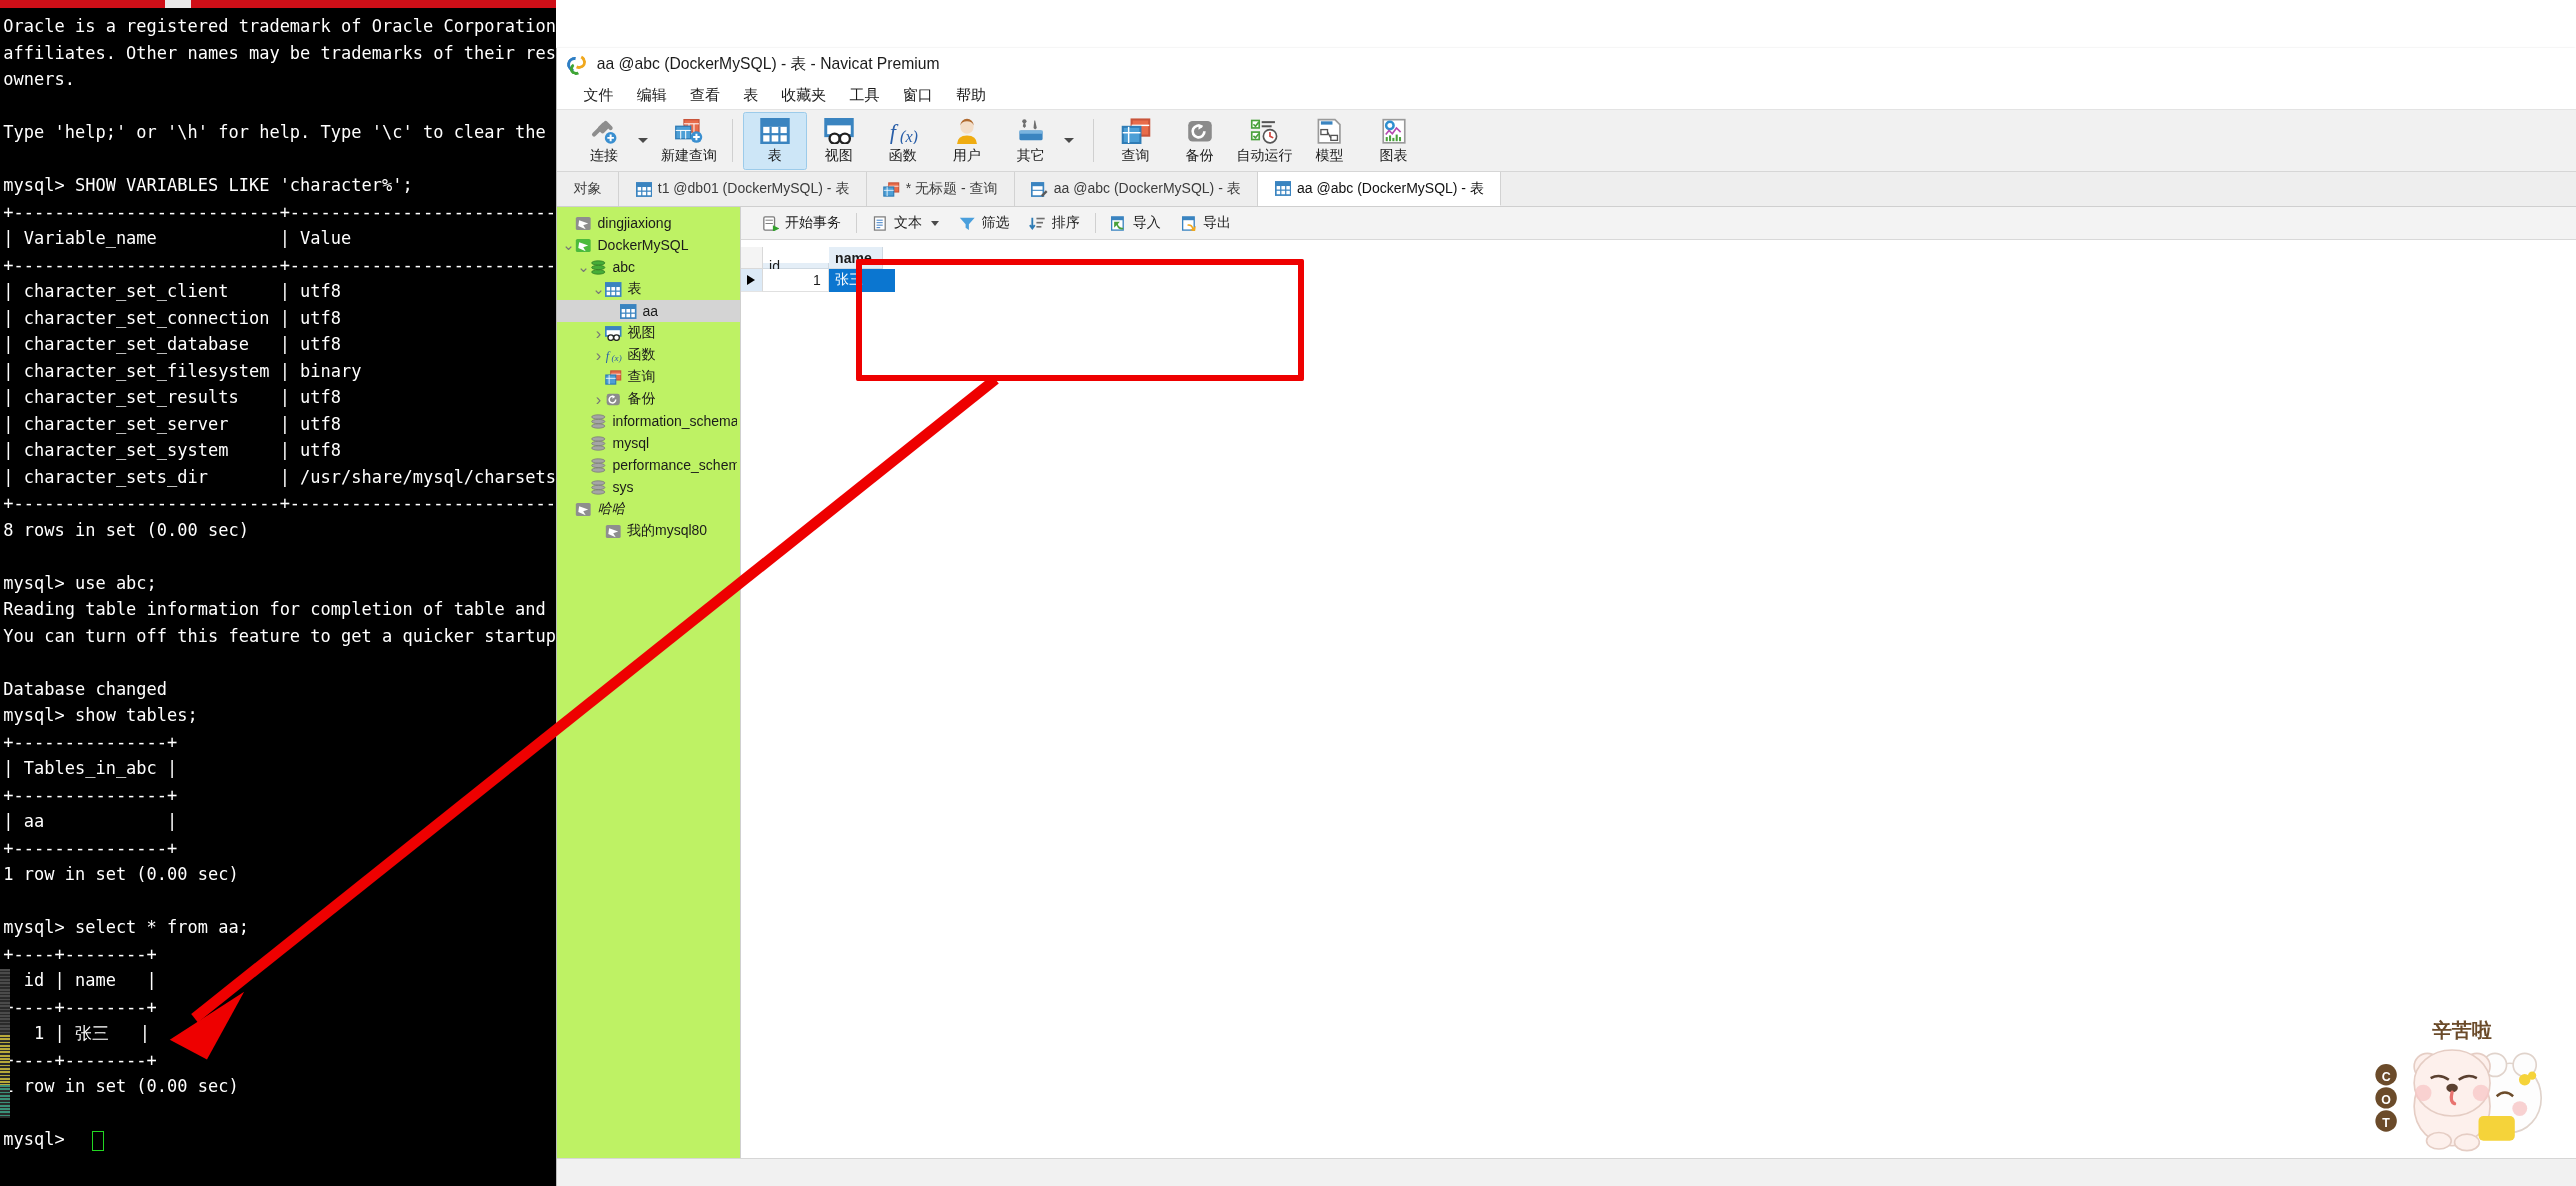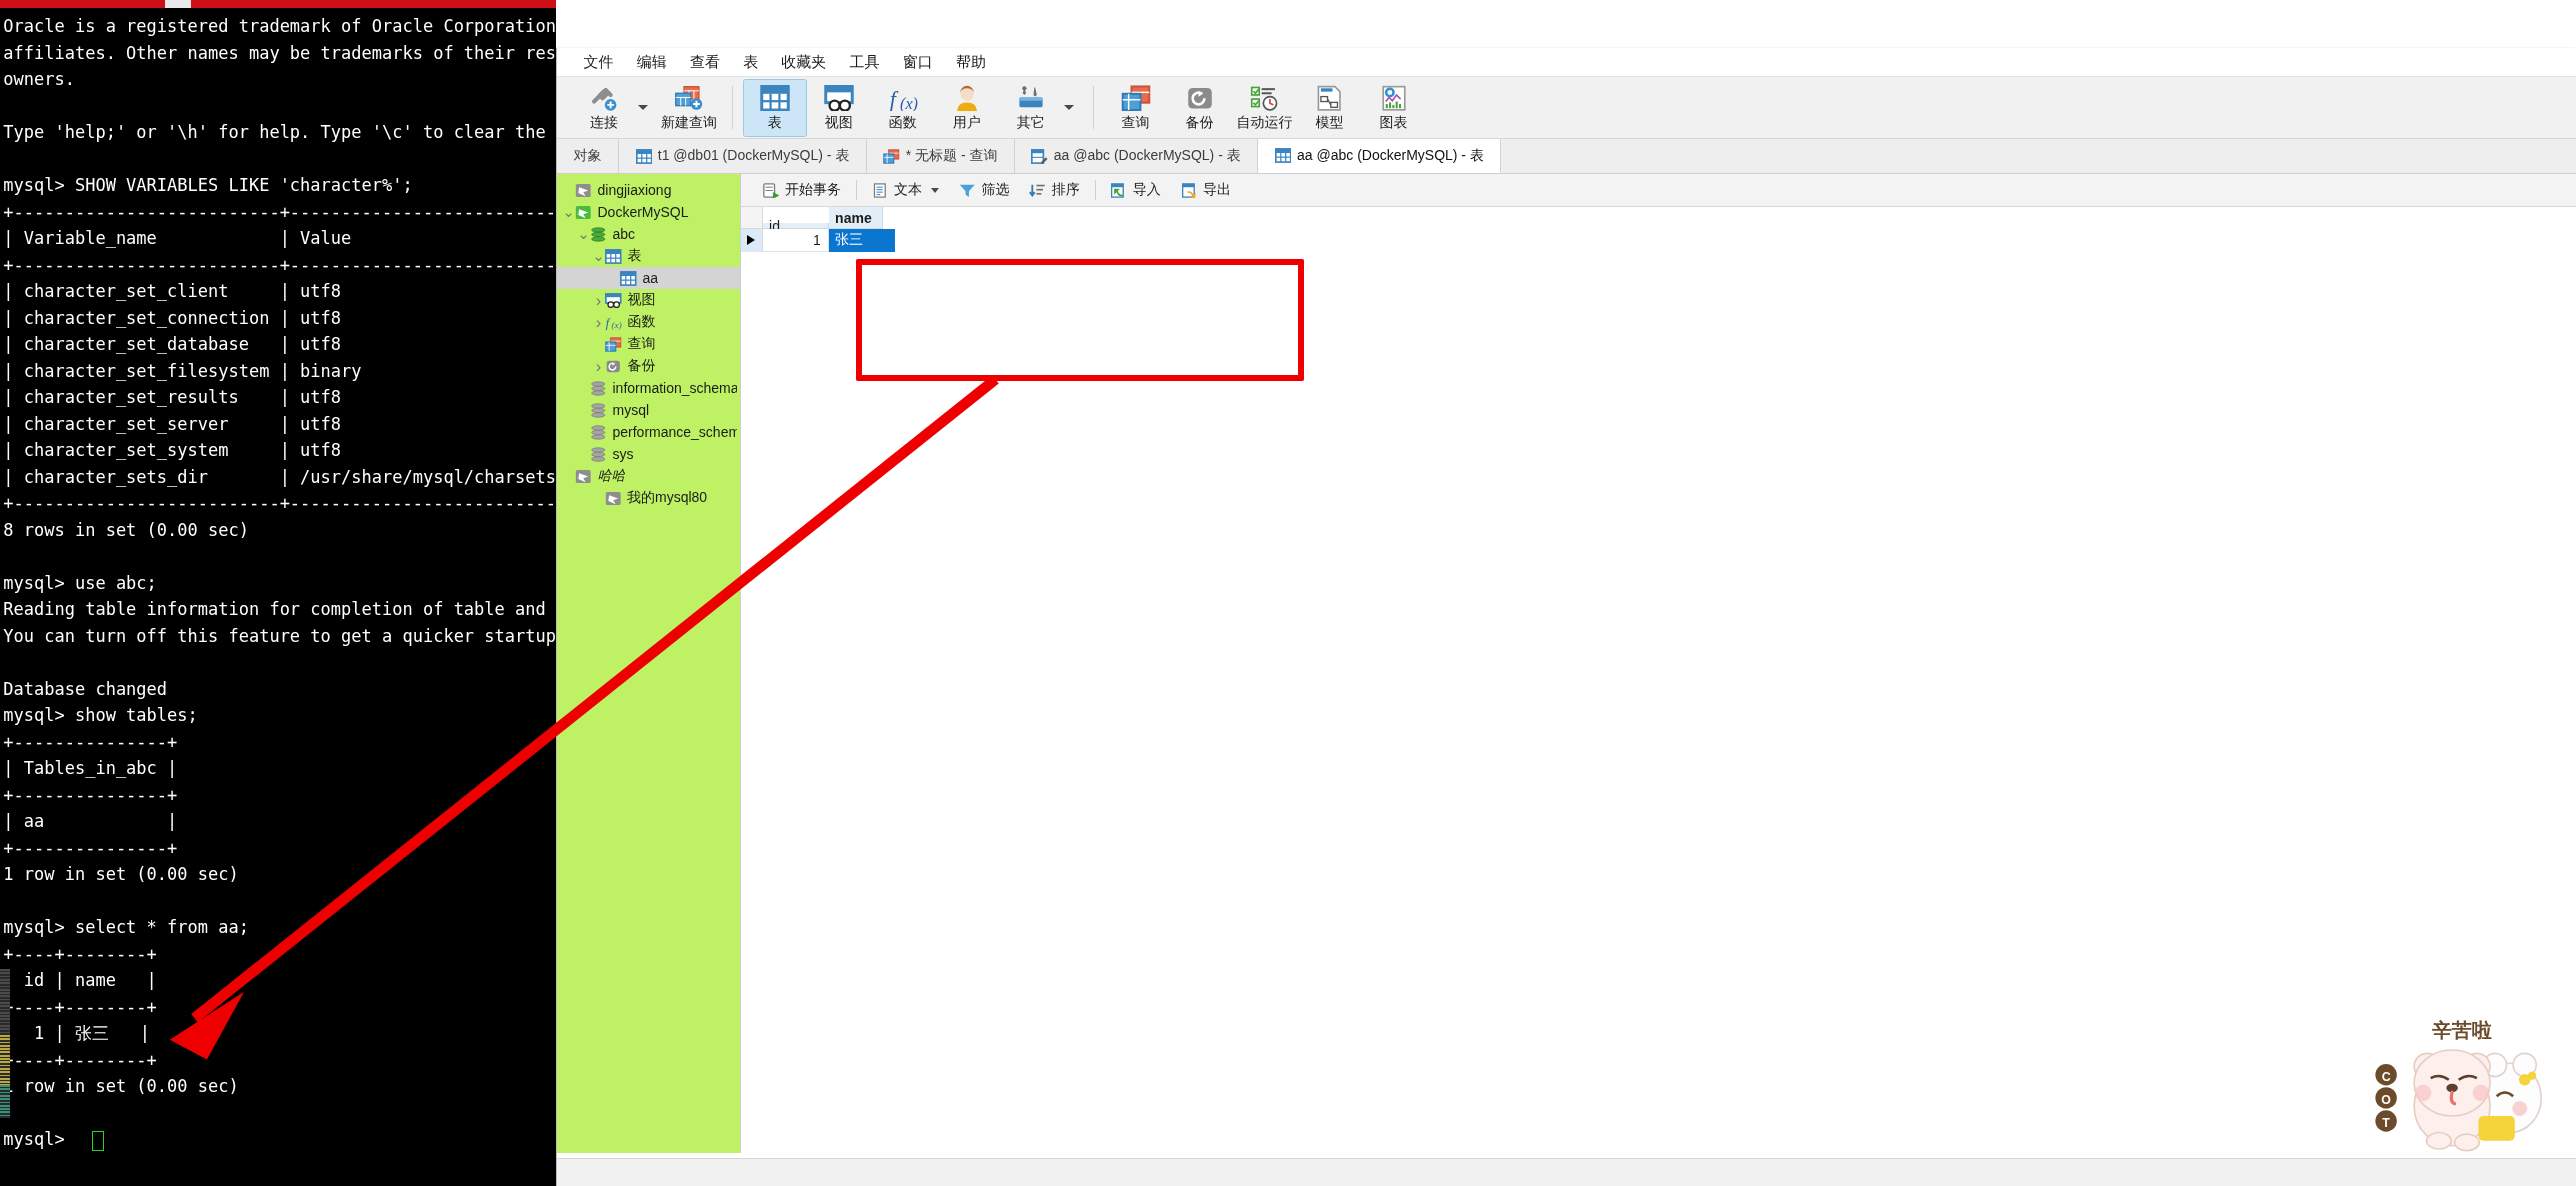--- a/index.html
+++ b/index.html
@@ -149,21 +149,21 @@
     display:flex; align-items:center; height:22px; font-size:14px; color:#1b1b1b;
     white-space:nowrap; padding-right:3.3px;
   }
   .tree-row.sel { background:#d4d4d4; }
   .tw { width:13.2px; flex:0 0 auto; display:flex; align-items:center; justify-content:center;
         font-size:10.7px; color:#777; }
   .tree-ic { width:16.5px; height:15px; flex:0 0 auto; margin-right:5.8px; }
   .tree-lb { overflow:hidden; text-overflow:clip; }
 
   
-  #rightpane { flex:1; background:#ffffff; display:flex; flex-direction:column; position:relative;}
+  #rightpane { flex:1; background:#ffffff; display:flex; flex-direction:column; position:relative;gap:7px;}
   #gridtoolbar {
     height:33px; background:#f3f3f3; border-bottom:0.8px solid #d8d8d8;
     display:flex; align-items:center; padding-left:11.6px; gap:0;
   }
   .gt { display:flex; align-items:center; gap:5.8px; font-size:14px; color:#1b1b1b;
         padding:0 10px; height:25px; white-space:nowrap;}
   .gt-sep { width:0.8px;height:20px;background:#d0d0d0;margin:0 5px;}
 
   
   #grid { flex:1; background:#fff; position:relative;}
@@ -256,20 +256,28 @@
 mysql&gt;</pre>
     <div id="term-cursor"></div>
     <div id="term-scroll">
       <div class="seg2"></div>
       <div class="seg3"></div>
     </div>
   </div>
 
   <div id="navicat">
 
+    <div id="titlebar">
+      <div class="logo">
+        <div class="c1"></div>
+          <div class="c2"></div>
+          <div class="c3"></div>
+      </div>
+      <div id="title-text">aa @abc (DockerMySQL) - 表 - Navicat Premium</div>
+    </div>
 
     <div id="menubar">
         <div class="mi">文件</div>
         <div class="mi">编辑</div>
         <div class="mi">查看</div>
         <div class="mi">表</div>
         <div class="mi">收藏夹</div>
         <div class="mi">工具</div>
         <div class="mi">窗口</div>
         <div class="mi">帮助</div>

